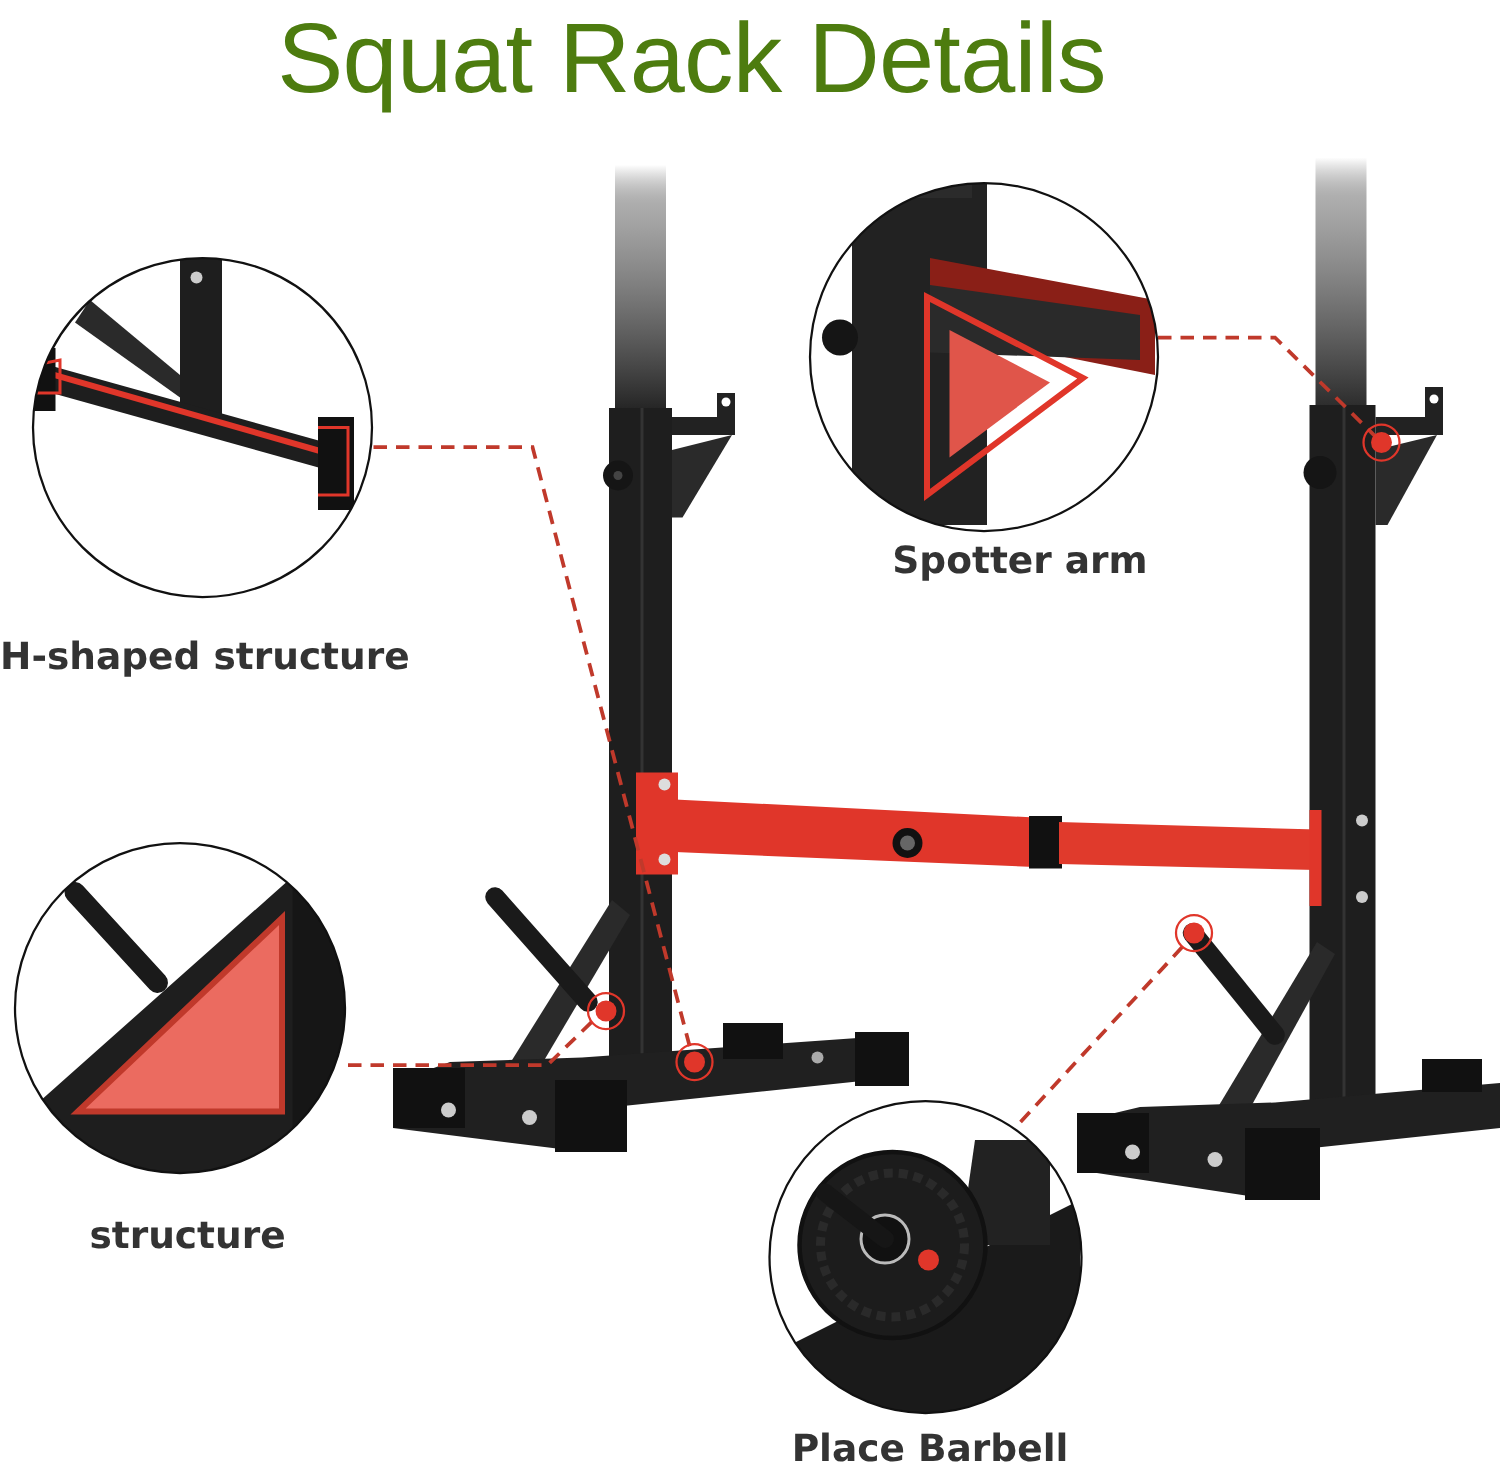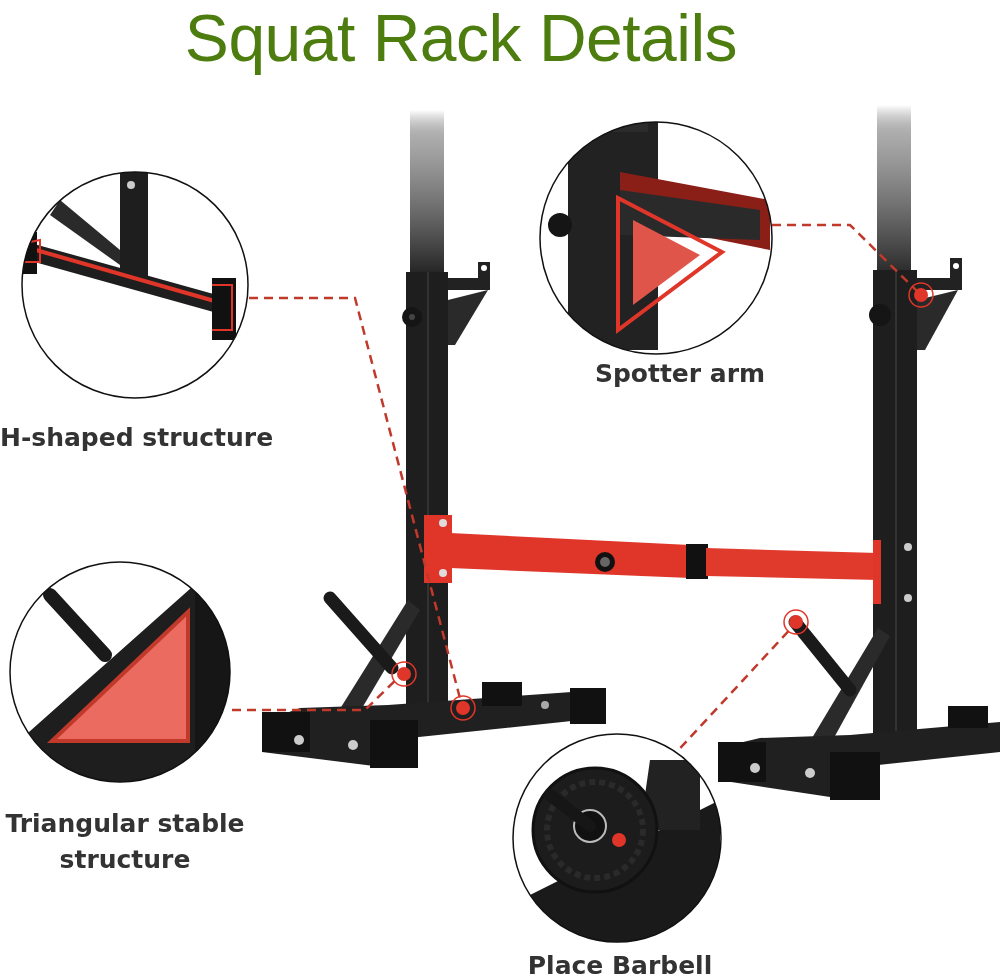--- a/index.html
+++ b/index.html
@@ -168,16 +168,15 @@
     </g>
     <circle cx="617" cy="838" r="104" fill="none" stroke="#111" stroke-width="1.5"></circle>
   </g>
 </svg>
 
 <div class="label" id="lbl-h">H-shaped structure</div>
 <div class="label" id="lbl-spot">
   <div>Spotter arm</div>
 </div>
 <div class="label" id="lbl-tri">
-  <div>Triangular stable</div>
   <div>structure</div>
 </div>
 <div class="label" id="lbl-bar">Place Barbell</div>
 
 </body></html>

